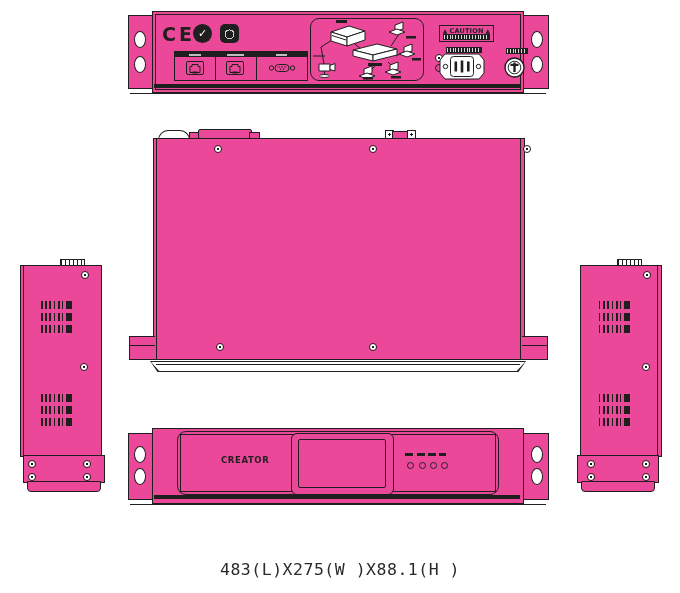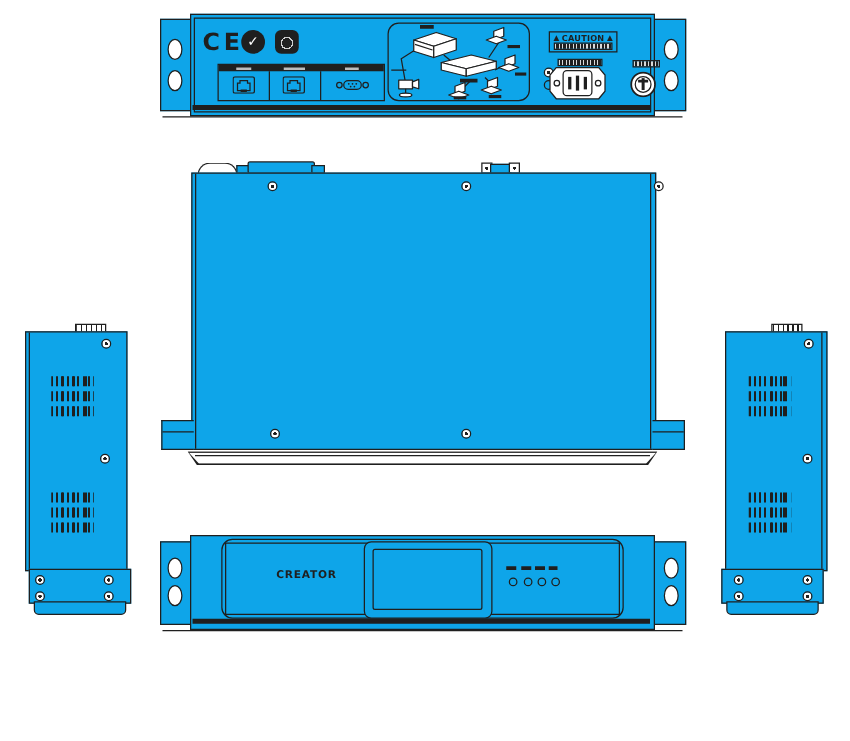--- a/index.html
+++ b/index.html
@@ -1,20 +1,20 @@
 <!DOCTYPE html>
 <html><head>
 <meta charset="utf-8">
 <style>
   :root{ --ink:#1f1f1f; }
   html,body{margin:0;padding:0;background:#fff;}
   .canvas{position:relative;width:680px;height:593px;background:#fff;overflow:hidden;
           font-family:"DejaVu Sans","Liberation Sans",sans-serif;color:var(--ink);}
   .abs{position:absolute;}
-  .b{border:1px solid var(--ink);background:#0ea5e9;}
+  .b{border:1px solid var(--ink);background:#ec4899;}
   .dbl::before{content:"";position:absolute;inset:2px;border:1px solid var(--ink);pointer-events:none;}
   .screw{position:absolute;width:6px;height:6px;border:1px solid var(--ink);border-radius:50%;
          background:radial-gradient(circle,var(--ink) 0 1.3px,#fff 1.4px);}
   .oval{position:absolute;width:10px;height:15px;border:1px solid var(--ink);border-radius:50%;background:#fff;}
   .vent{position:absolute;height:8px;
         background:repeating-linear-gradient(90deg,var(--ink) 0 1.5px,transparent 1.5px 4.2px),
                    repeating-linear-gradient(90deg,transparent 0 8px,var(--ink) 8px 9.6px);}
   .bar{position:absolute;background:var(--ink);}
   .ticks{position:absolute;background:repeating-linear-gradient(90deg,#d9d9d9 0 1px,var(--ink) 1px 2.8px);
          border:1px solid var(--ink);}
@@ -301,14 +301,15 @@
       <div class="bar" style="left:275px;top:24px;width:8px;height:3px;"></div>
       <div class="bar" style="left:286px;top:24px;width:7px;height:3px;"></div>
       <div class="abs" style="left:253.5px;top:33px;width:5px;height:5px;border:1px solid var(--ink);border-radius:50%;"></div>
       <div class="abs" style="left:265.5px;top:33px;width:5px;height:5px;border:1px solid var(--ink);border-radius:50%;"></div>
       <div class="abs" style="left:276.5px;top:33px;width:5px;height:5px;border:1px solid var(--ink);border-radius:50%;"></div>
       <div class="abs" style="left:287.5px;top:33px;width:5px;height:5px;border:1px solid var(--ink);border-radius:50%;"></div>
     </div>
     <div class="hline" style="left:130px;top:84px;width:416px;"></div>
   </div>
 
+  <div class="dims" style="top:560px;font-size:16.5px;letter-spacing:0.5px;">483(L)X275(W )X88.1(H )</div>
 
 </div>
 
 </body></html>

